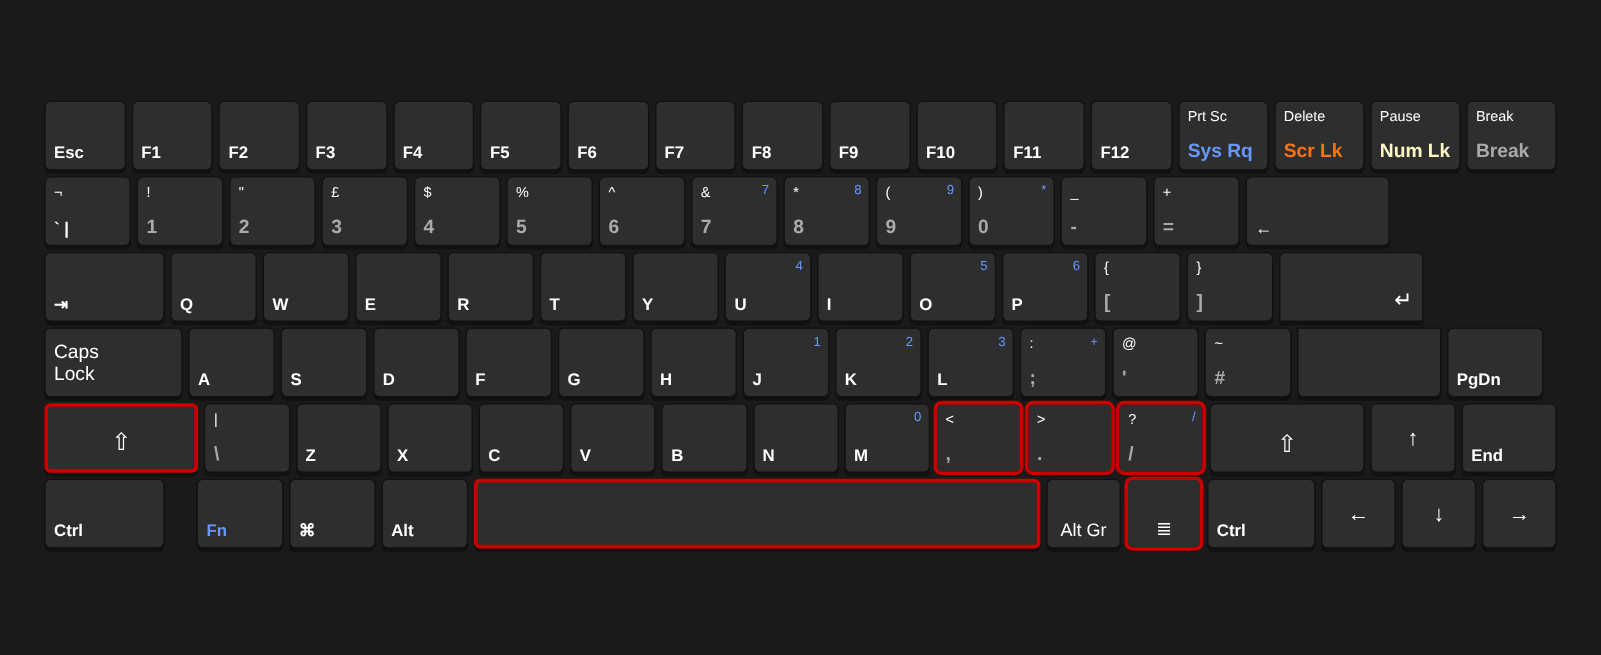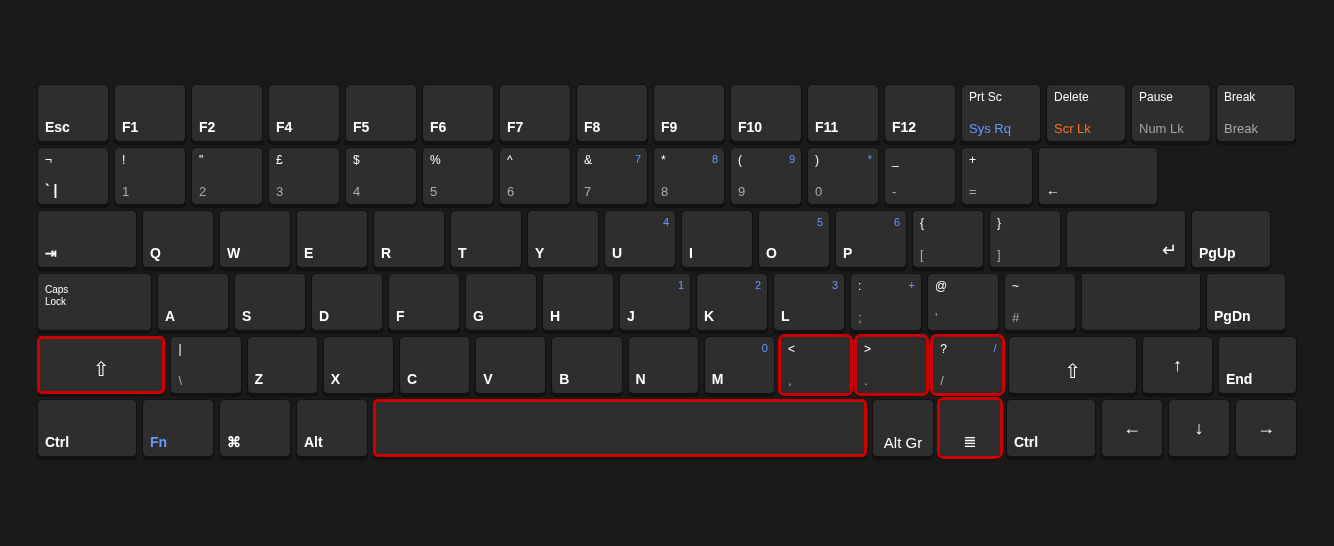--- a/index.html
+++ b/index.html
@@ -50,40 +50,41 @@
     }
     .key .top-left {
       position: absolute;
       top: 5px;
       left: 7px;
       font-size: 12px;
       color: #fff;
       text-align: center;
     }
     .key .bottom-label {
-      font-size: 13px;
+      font-size: 16px;
       color: #aaa;
       position: absolute;
       bottom: 5px;
       left: 7px;
+      font-weight: bold;
     }
     .key .main-label {
       font-size: 14px;
       font-weight: 600;
       position: absolute;
       bottom: 6px;
       left: 7px;
     }
     .key.backspace { width: 100px; }
     .key.tab { width: 90px; }
     .key.caps { width: 105px; }
     .key.shift-left { width: 130px; }
     .key.shift-right { width: 130px; }
     .key.ctrl-left { width: 100px; }
-    .key.fn-key { width: 72px; background: #2e2e2e; }
+    .key.fn-key { width: 72px; background: #2e2e2e; margin-left: 22px; }
     .key.fn-key .main-label { color: #6699ff; font-size: 14px; }
     .key.cmd-key { width: 72px; }
     .key.alt-key { width: 72px; }
     .key.space { flex: 1; min-width: 300px; }
     .key.altgr { width: 60px; font-size: 11px; }
     .key.menu-key { width: 60px; }
     .key.ctrl-right { width: 85px; }
     .key.arrow-key { width: 62px; }
     .key.standard { width: 72px; }
     .key.f-key { width: 72px; }
@@ -106,20 +107,23 @@
     <div class="key standard">
       <span class="main-label">Esc</span>
     </div>
     <div class="key f-key">
       <span class="main-label">F1</span>
     </div>
     <div class="key f-key">
       <span class="main-label">F2</span>
     </div>
     <div class="key f-key">
+      <span class="main-label">F3</span>
+    </div>
+    <div class="key f-key">
       <span class="main-label">F4</span>
     </div>
     <div class="key f-key">
       <span class="main-label">F5</span>
     </div>
     <div class="key f-key">
       <span class="main-label">F6</span>
     </div>
     <div class="key f-key">
       <span class="main-label">F7</span>
@@ -142,21 +146,21 @@
     <div class="key special">
       <span class="top-left">Prt Sc</span>
       <span class="bottom-label" style="color:#6699ff;">Sys Rq</span>
     </div>
     <div class="key special">
       <span class="top-left">Delete</span>
       <span class="bottom-label" style="color:#f97316;">Scr Lk</span>
     </div>
     <div class="key special">
       <span class="top-left">Pause</span>
-      <span class="bottom-label" style="color:#a3a3a3;">Num Lk</span>
+      <span class="bottom-label" style="color:#fef9c3;">Num Lk</span>
     </div>
     <div class="key special">
       <span class="top-left">Break</span>
       <span class="bottom-label">Break</span>
     </div>
   </div>
 
   <div class="keyboard-row">
     <div class="key standard">
       <span style="position:absolute;top:5px;left:7px;font-size:12px;">¬</span>
@@ -260,28 +264,25 @@
       <span class="top-left">{</span>
       <span class="bottom-label">[</span>
     </div>
     <div class="key standard">
       <span class="top-left">}</span>
       <span class="bottom-label">]</span>
     </div>
     <div class="key" style="width:120px;min-height:58px;border-bottom-right-radius:0;border-bottom-left-radius:0;">
       <span style="position:absolute;bottom:6px;right:8px;font-size:18px;">↵</span>
     </div>
-    <div class="key special">
-      <span class="main-label">PgUp</span>
-    </div>
   </div>
 
   <div class="keyboard-row">
     <div class="key caps" style="width:115px;">
-      <span style="position:absolute;top:10px;left:7px;font-size:10px;color:#fff;line-height:1.2;">Caps<br>Lock</span>
+      <span style="position:absolute;top:10px;left:7px;font-size:16px;color:#fff;line-height:1.2;">Caps<br>Lock</span>
     </div>
     <div class="key standard">
         <span class="main-label">A</span>
       </div>
     <div class="key standard">
         <span class="main-label">S</span>
       </div>
     <div class="key standard">
         <span class="main-label">D</span>
       </div>

